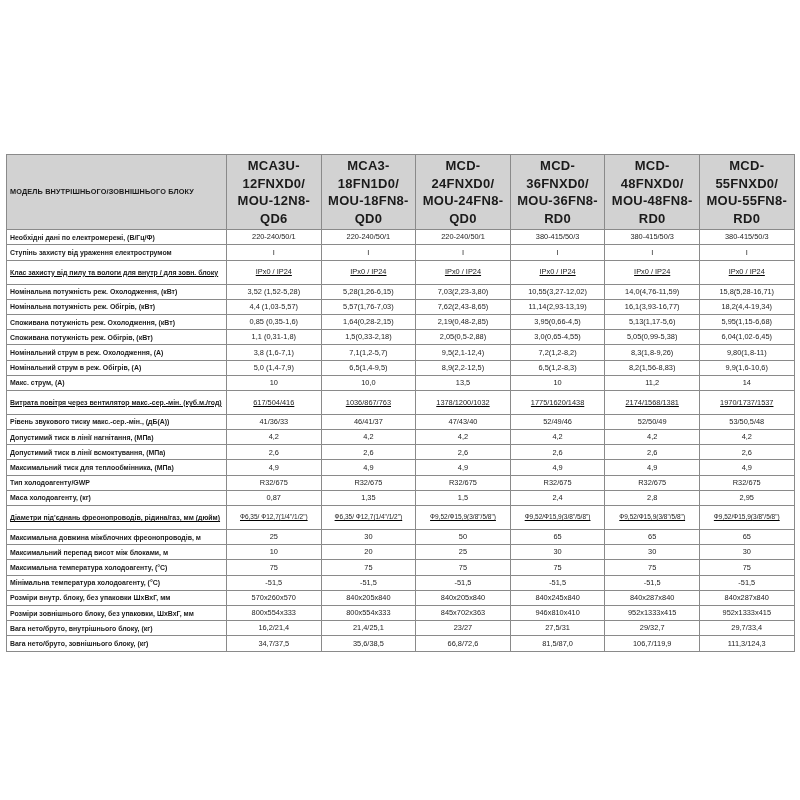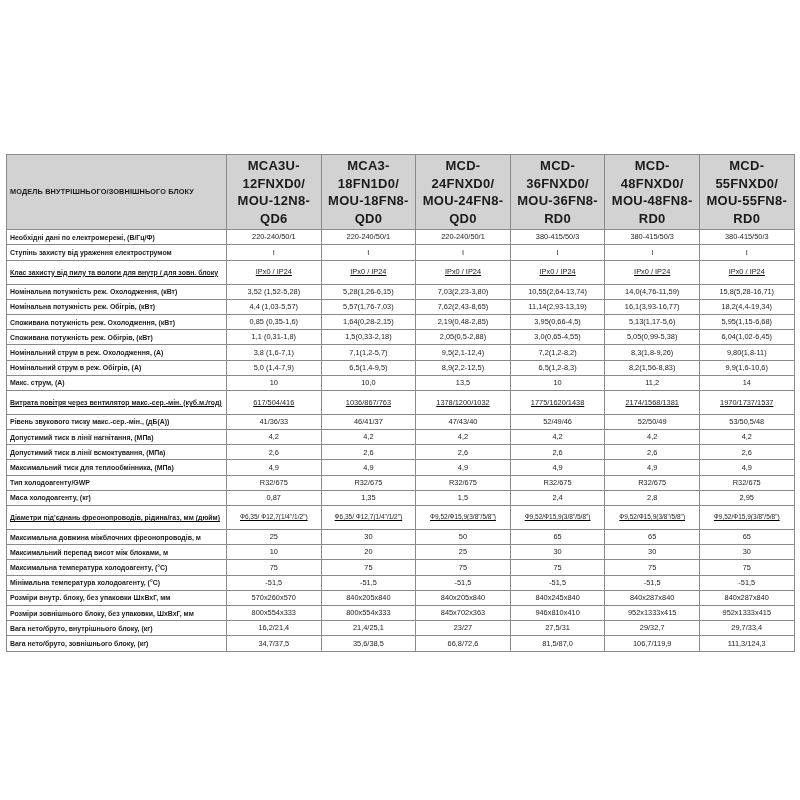--- a/index.html
+++ b/index.html
@@ -129,21 +129,21 @@
           <td class="val">IPx0 / IP24</td>
           <td class="val">IPx0 / IP24</td>
           <td class="val">IPx0 / IP24</td>
           <td class="val">IPx0 / IP24</td>
         </tr>
         <tr>
           <td class="lbl">Номінальна потужність реж. Охолодження, (кВт)</td>
           <td class="val">3,52 (1,52-5,28)</td>
           <td class="val">5,28(1,26-6,15)</td>
           <td class="val">7,03(2,23-3,80)</td>
-          <td class="val">10,55(2,64-13,74)</td>
+          <td class="val">10,55(3,27-12,02)</td>
           <td class="val">14,0(4,76-11,59)</td>
           <td class="val">15,8(5,28-16,71)</td>
         </tr>
         <tr>
           <td class="lbl">Номінальна потужність реж. Обігрів, (кВт)</td>
           <td class="val">4,4 (1,03-5,57)</td>
           <td class="val">5,57(1,76-7,03)</td>
           <td class="val">7,62(2,43-8,65)</td>
           <td class="val">11,14(2,93-13,19)</td>
           <td class="val">16,1(3,93-16,77)</td>

